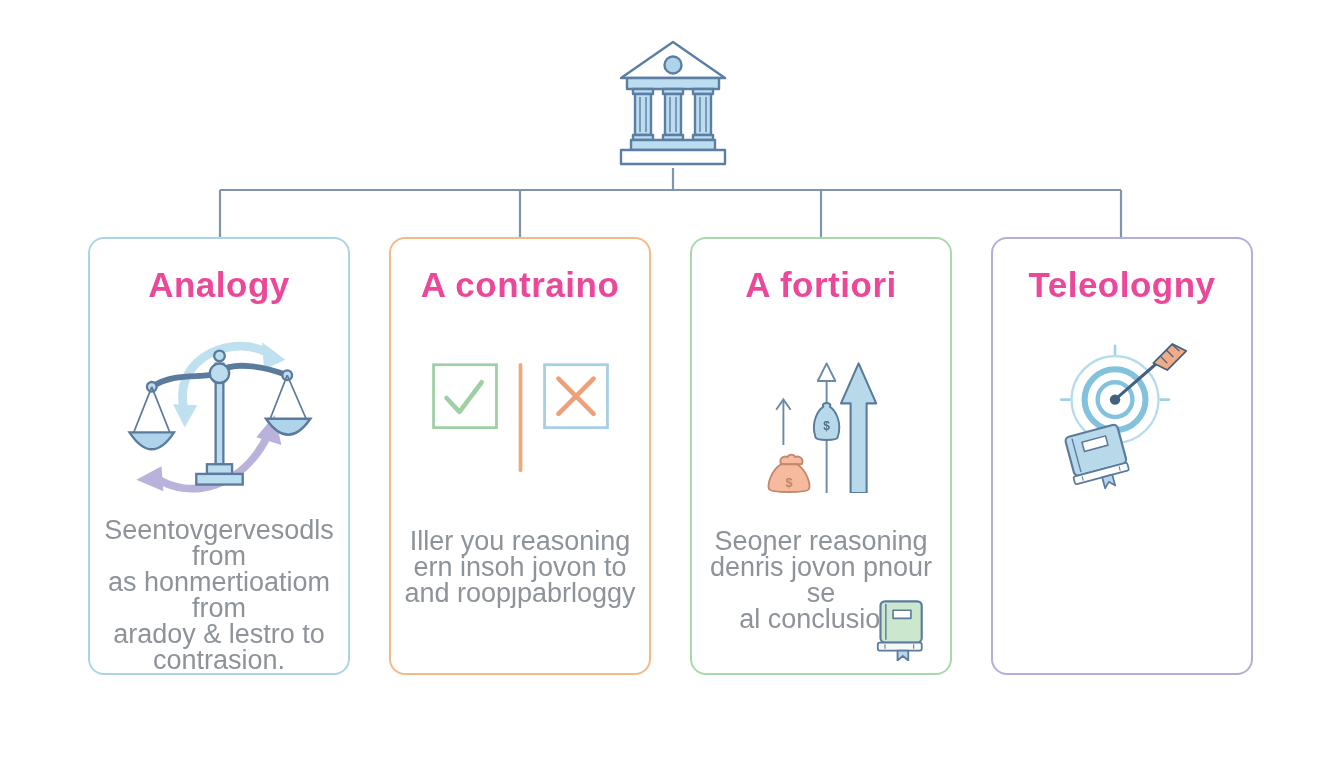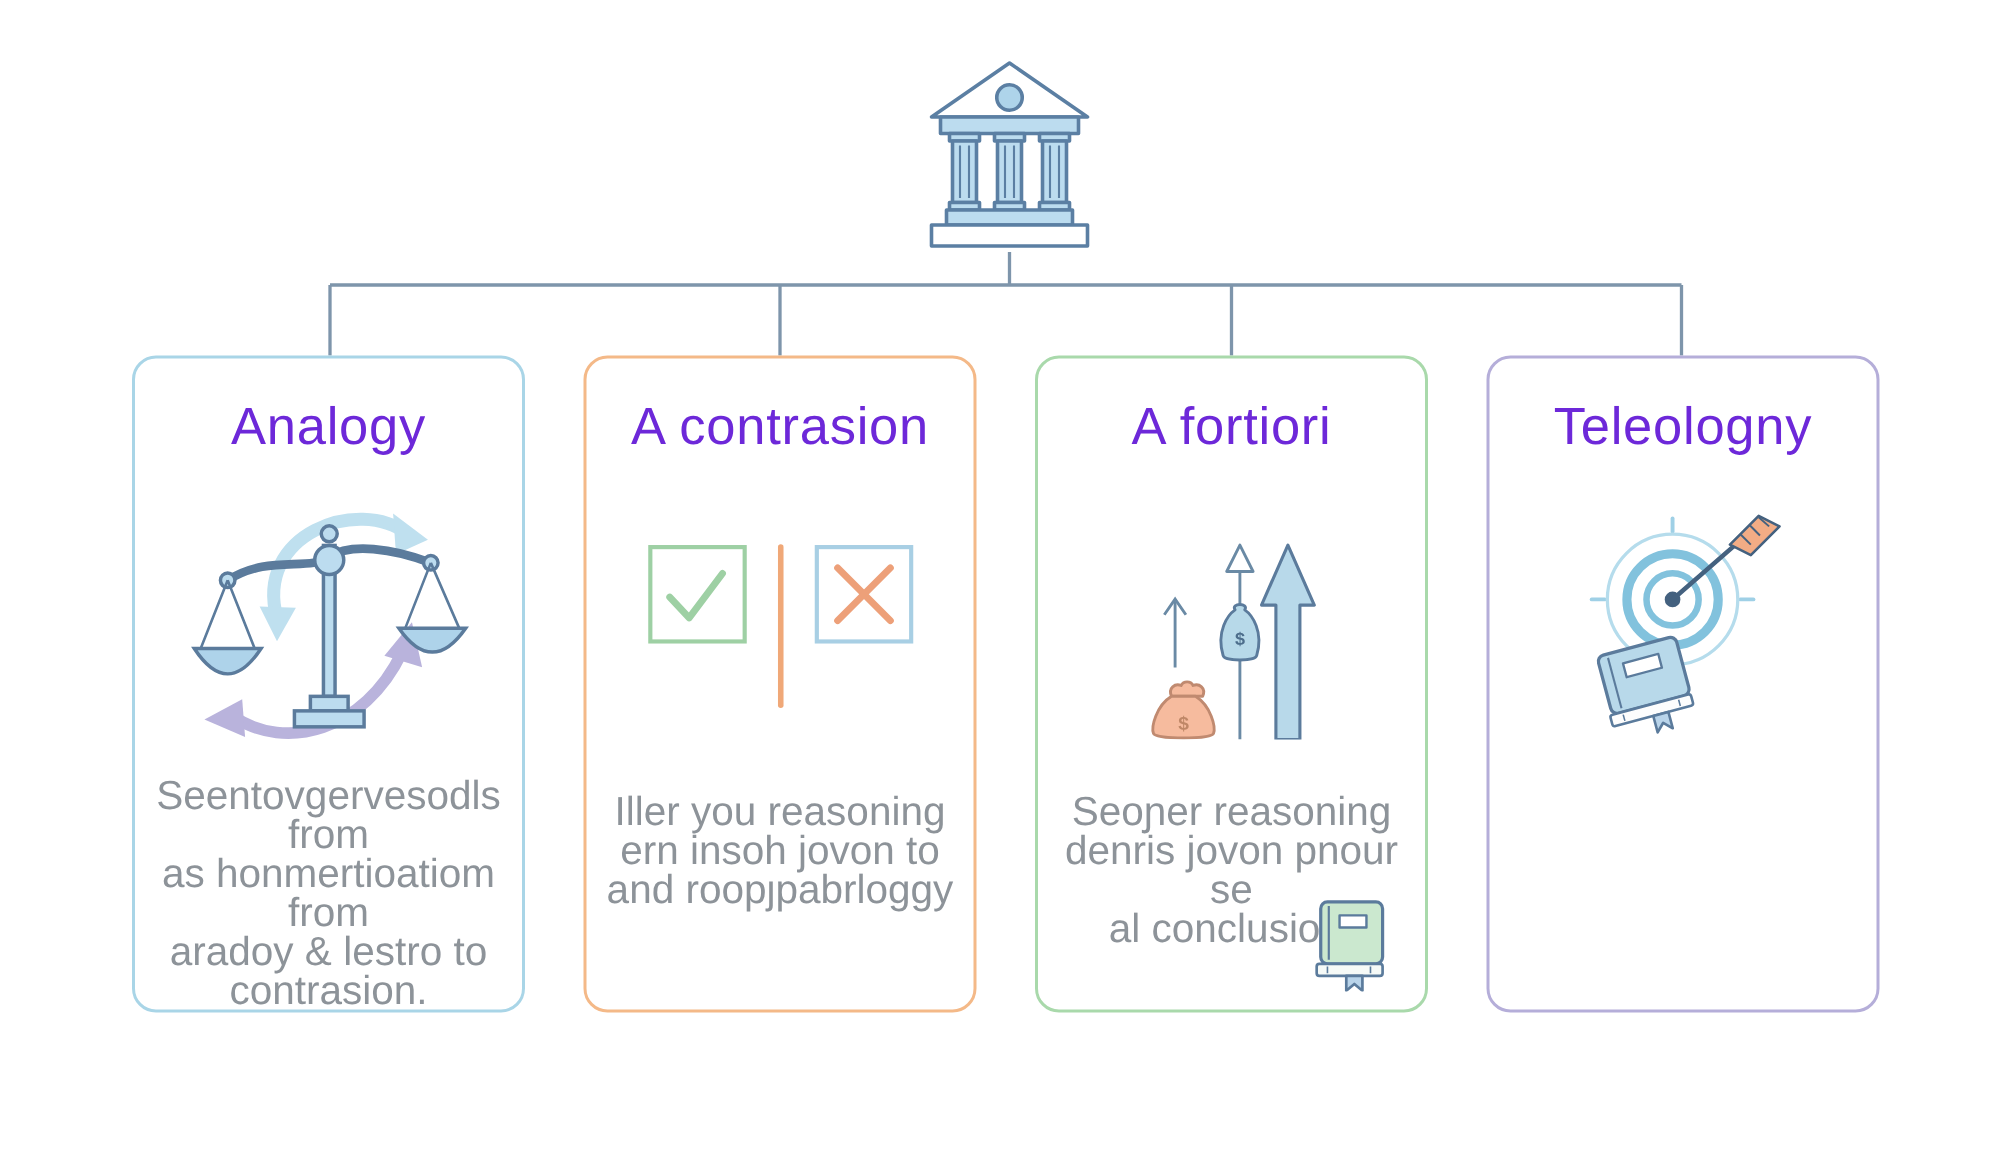--- a/index.html
+++ b/index.html
@@ -13,22 +13,22 @@
   .card{
     position:absolute;top:237px;width:262px;height:438px;background:#fff;
     border:2px solid #ccc;border-radius:16px;box-sizing:border-box;
     display:flex;flex-direction:column;align-items:center;
   }
   .card-1{left:88px;}
   .card-2{left:389px;}
   .card-3{left:690px;}
   .card-4{left:991px;}
   .card h2{
-    margin:25px 0 0 0;font-size:35px;line-height:42px;font-weight:400;
-    color:#6d28d9;letter-spacing:.5px;text-align:center;
+    margin:25px 0 0 0;font-size:35px;line-height:42px;font-weight:700;
+    color:#ec4899;letter-spacing:.5px;text-align:center;
   }
   .icon-wrap{height:222px;width:100%;display:flex;align-items:center;justify-content:center;}
   .card p{
     margin:0;padding:0 8px;white-space:pre-line;text-align:center;
     font-size:27px;line-height:26px;color:#8d9399;
   }
   .corner-book{position:absolute;right:22px;bottom:12px;width:52px;height:62px;}
   svg{display:block;}
   .dollar{font-family:"Liberation Sans",sans-serif;font-weight:bold;}
 </style>
@@ -105,21 +105,21 @@
         </g>
       </svg>
     </div>
     <p>Seentovgervesodls from
 as honmertioatiom from
 aradoy &amp; lestro to
 contrasion.</p>
   </div>
 
   <div class="card card-2" style="border-color: rgb(244, 185, 136);">
-    <h2>A contrasion</h2>
+    <h2>A contraino</h2>
     <div class="icon-wrap">
       <svg width="185" height="116" viewBox="0 0 200 125">
         <rect x="6" y="6" width="68" height="68" fill="#ffffff" stroke="#9ed0a4" stroke-width="3"></rect>
         <polyline points="20,42 34,57 58,25" fill="none" stroke="#9ed0a4" stroke-width="5" stroke-linecap="round" stroke-linejoin="round"></polyline>
         <line x1="100" y1="6" x2="100" y2="120" stroke="#f0a878" stroke-width="4" stroke-linecap="round"></line>
         <rect x="126" y="6" width="68" height="68" fill="#ffffff" stroke="#a8cfe4" stroke-width="3"></rect>
         <g stroke="#eda079" stroke-width="5" stroke-linecap="round">
           <line x1="141" y1="21" x2="179" y2="59"></line>
           <line x1="179" y1="21" x2="141" y2="59"></line>
         </g>

